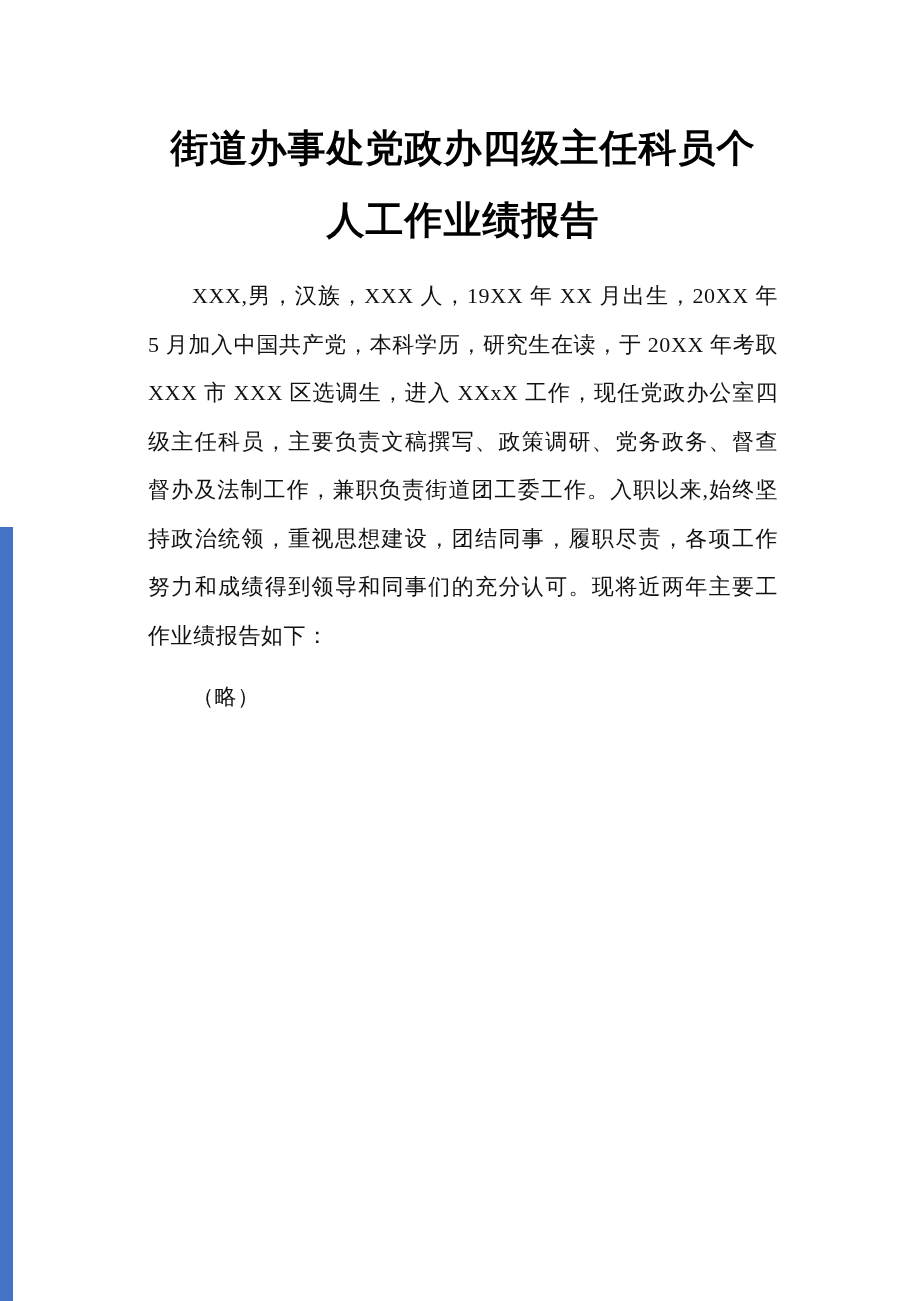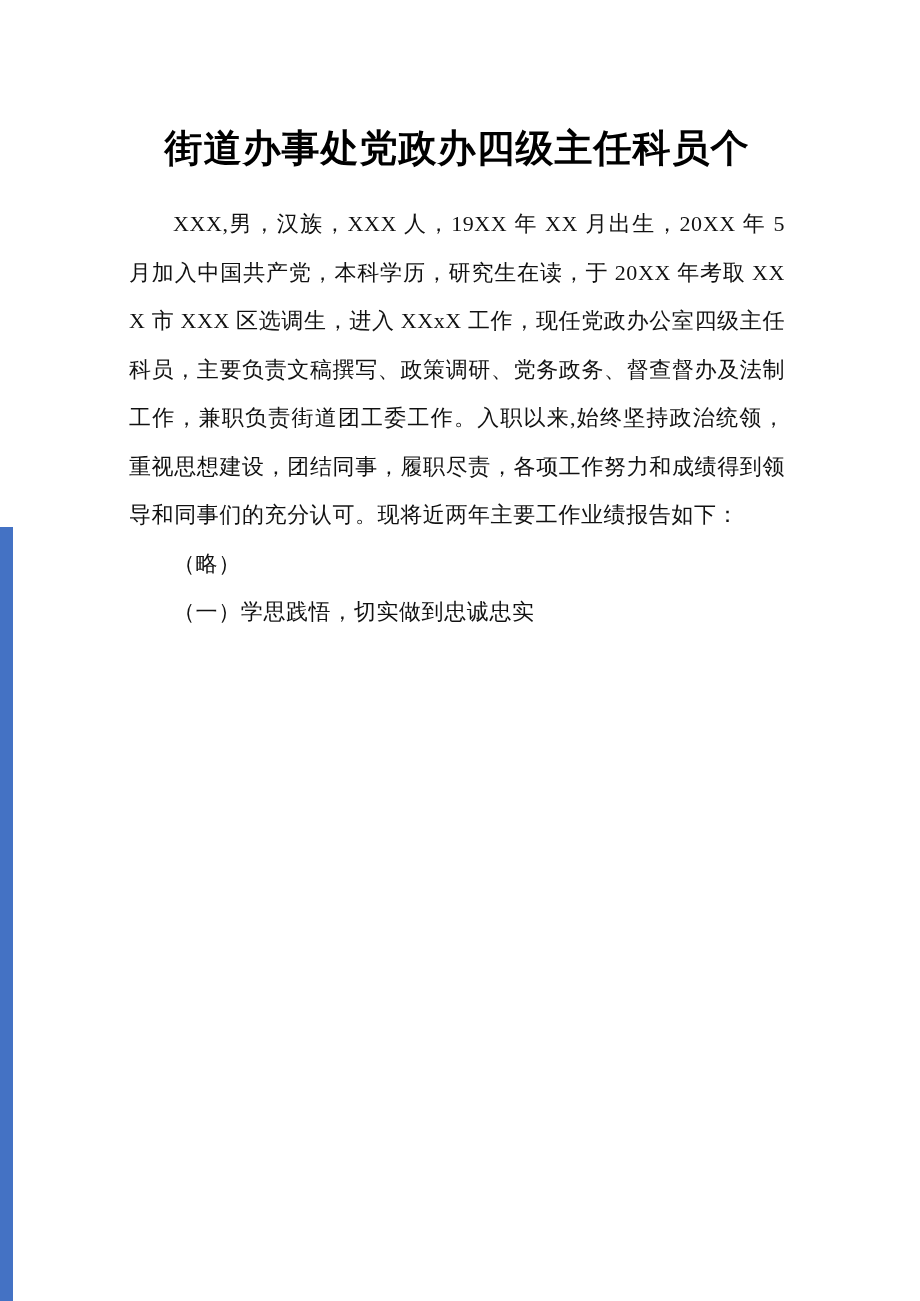--- a/index.html
+++ b/index.html
@@ -19,63 +19,63 @@
   .left-bar {
     position: absolute;
     left: 0;
     top: 527px;
     width: 13px;
     height: 774px;
     background: #4472C4;
   }
   .content {
     position: absolute;
-    left: 129px;
+    left: 135px;
     top: 112px;
     width: 656px;
   }
   .doc-title {
     font-family: "Liberation Sans", sans-serif;
     font-weight: bold;
     font-size: 38px;
     line-height: 72px;
     text-align: center;
     color: #000000;
     margin: 0 0 16px 0;
     letter-spacing: 1px;
   }
   .title-line {
     display: block;
   }
   .para {
-    margin: 0;
+    margin: 13px;
     font-size: 22px;
     line-height: 48.5px;
     text-align: justify;
     text-indent: 2em;
     letter-spacing: 0.6px;
     word-break: break-all;
   }
 </style>
 </head>
 <body>
 
 <div class="page">
 
   <div class="left-bar" style="background: rgb(68, 114, 196);"></div>
 
   <div class="content">
 
     <h1 class="doc-title">
       <span class="title-line">街道办事处党政办四级主任科员个</span>
+      <span class="title-line">人工作业绩报告</span>
     </h1>
 
     <p class="para">XXX,男，汉族，XXX 人，19XX 年 XX 月出生，20XX 年 5 月加入中国共产党，本科学历，研究生在读，于 20XX 年考取 XXX 市 XXX 区选调生，进入 XXxX 工作，现任党政办公室四级主任科员，主要负责文稿撰写、政策调研、党务政务、督查督办及法制工作，兼职负责街道团工委工作。入职以来,始终坚持政治统领，重视思想建设，团结同事，履职尽责，各项工作努力和成绩得到领导和同事们的充分认可。现将近两年主要工作业绩报告如下：</p>
 
 
     <p class="para">（略）</p>
 
 
-    <p class="para">（一）学思践悟，切实做到忠诚忠实</p>
 
 
   </div>
 </div>
 
 </body></html>

